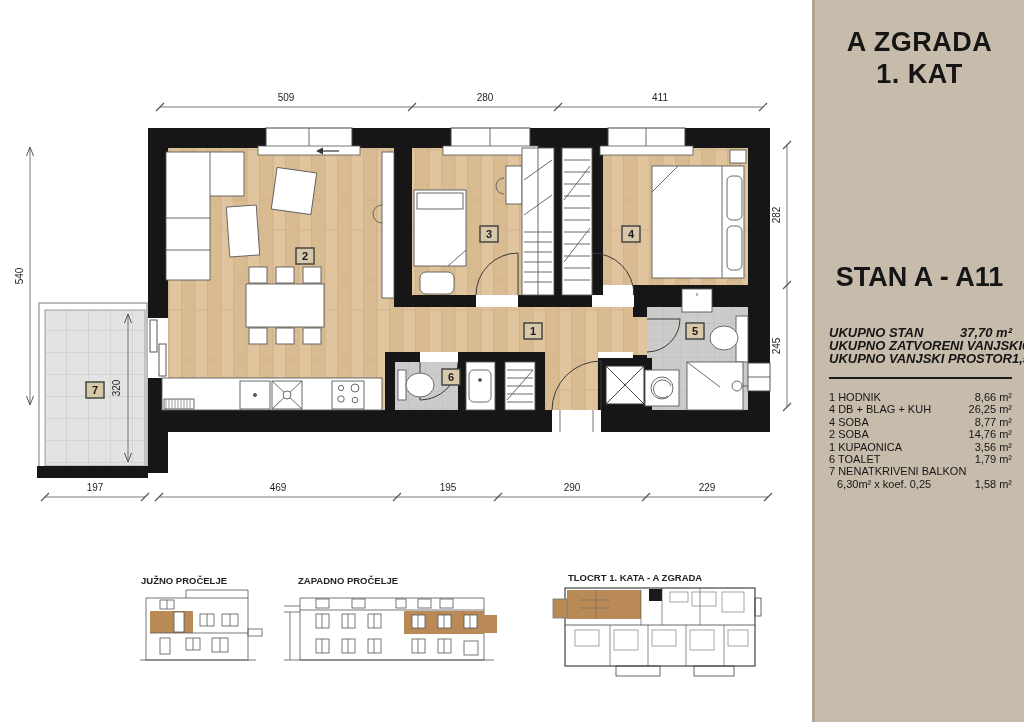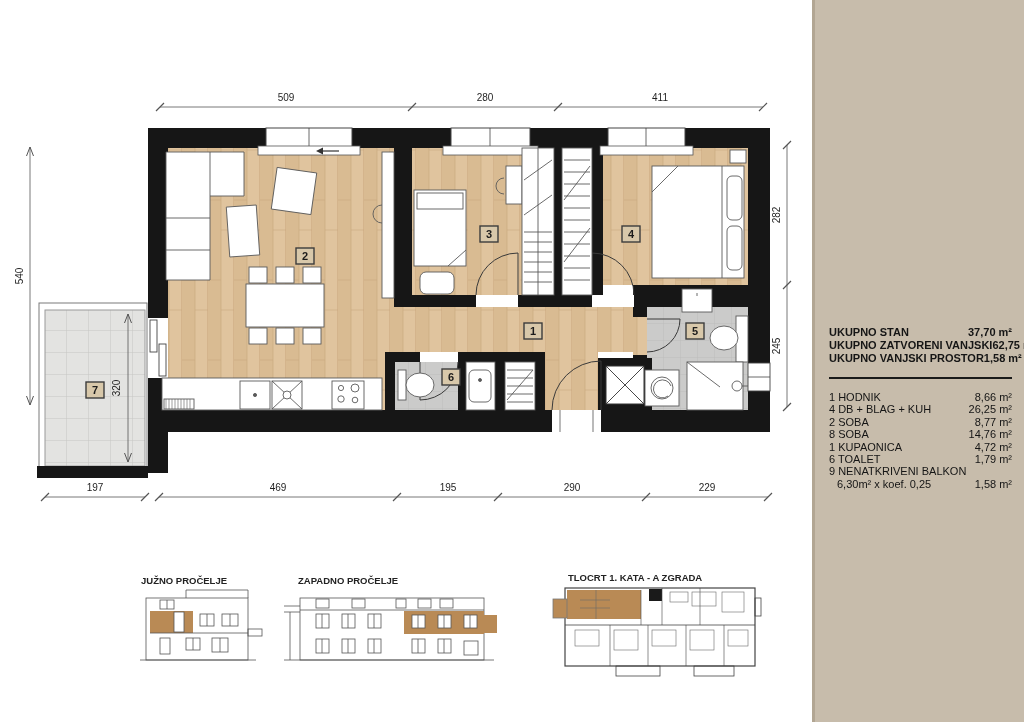--- a/index.html
+++ b/index.html
@@ -7,22 +7,22 @@
        font-family:"Liberation Sans", sans-serif;overflow:hidden;}
   .canvas{position:absolute;inset:0;width:1024px;height:722px;background:#fff;}
   svg.planSvg{position:absolute;left:0;top:0;}
   .sidebar{position:absolute;left:812px;top:0;width:212px;height:722px;
            background:#c7bcab;border-left:3px solid #b2a693;box-sizing:border-box;color:#151515;}
   .sb-title{position:absolute;top:26px;left:0;width:100%;text-align:center;
             font-size:27px;font-weight:bold;line-height:32px;letter-spacing:0.5px;}
   .sb-apartment{position:absolute;top:262px;left:0;width:100%;text-align:center;
             font-size:27px;font-weight:bold;}
   .sb-totals{position:absolute;top:326px;left:14px;right:12px;}
-  .sb-totals .row{display:flex;justify-content:space-between;font-size:11px;
-            font-weight:bold;line-height:13.2px;white-space:nowrap;}
+  .sb-totals .row{display:flex;justify-content:space-between;font-size:13px;
+            font-weight:bold;line-height:13.2px;white-space:nowrap;font-style:italic;}
   .sb-divider{position:absolute;top:377px;left:14px;right:12px;height:0;
             border-top:2px solid #1a1a1a;}
   .sb-rooms{position:absolute;top:391px;left:14px;right:12px;}
   .sb-rooms .row{display:flex;justify-content:space-between;font-size:11px;
             line-height:12.4px;white-space:nowrap;}
   .sb-rooms .row.indent span:first-child{padding-left:8px;}
   text{font-family:"Liberation Sans", sans-serif;}
   .dim{font-size:10px;fill:#1f1f1f;}
   .rlabel{font-size:11px;font-weight:bold;fill:#1c1c1c;}
   .flabel{font-size:9.5px;font-weight:bold;fill:#222;}
@@ -413,21 +413,26 @@
       <rect x="728" y="630" width="20" height="16"></rect>
       <path d="M580 600 h30 M580 608 h30 M596 590 v29"></path>
     </g>
     <rect x="616" y="666" width="44" height="10"></rect>
     <rect x="694" y="666" width="40" height="10"></rect>
     <rect x="755" y="598" width="6" height="18"></rect>
   </g>
 </svg>
 
 <div class="sidebar">
-
+  <div class="sb-title">
+    <div>A ZGRADA</div>
+    <div>1. KAT</div>
+  </div>
+
+  <div class="sb-apartment">STAN A - A11</div>
 
   <div class="sb-totals">
     <div class="row">
       <span>UKUPNO STAN</span>
       <span>37,70 m²</span>
     </div>
     <div class="row">
       <span>UKUPNO ZATVORENI VANJSKI</span>
       <span>62,75 m²</span>
     </div>
@@ -442,37 +447,37 @@
   <div class="sb-rooms">
     <div class="row">
       <span>1 HODNIK</span>
       <span>8,66 m²</span>
     </div>
     <div class="row">
       <span>4 DB + BLAG + KUH</span>
       <span>26,25 m²</span>
     </div>
     <div class="row">
+      <span>4 SOBA</span>
+      <span>8,77 m²</span>
+    </div>
+    <div class="row">
       <span>2 SOBA</span>
-      <span>8,77 m²</span>
-    </div>
-    <div class="row">
-      <span>8 SOBA</span>
       <span>14,76 m²</span>
     </div>
     <div class="row">
       <span>1 KUPAONICA</span>
-      <span>4,72 m²</span>
+      <span>3,56 m²</span>
     </div>
     <div class="row">
       <span>6 TOALET</span>
       <span>1,79 m²</span>
     </div>
     <div class="row">
-      <span>9 NENATKRIVENI BALKON</span>
+      <span>7 NENATKRIVENI BALKON</span>
       <span></span>
     </div>
     <div class="row indent">
       <span>6,30m² x koef. 0,25</span>
       <span>1,58 m²</span>
     </div>
   </div>
 </div>
 
 </div>

